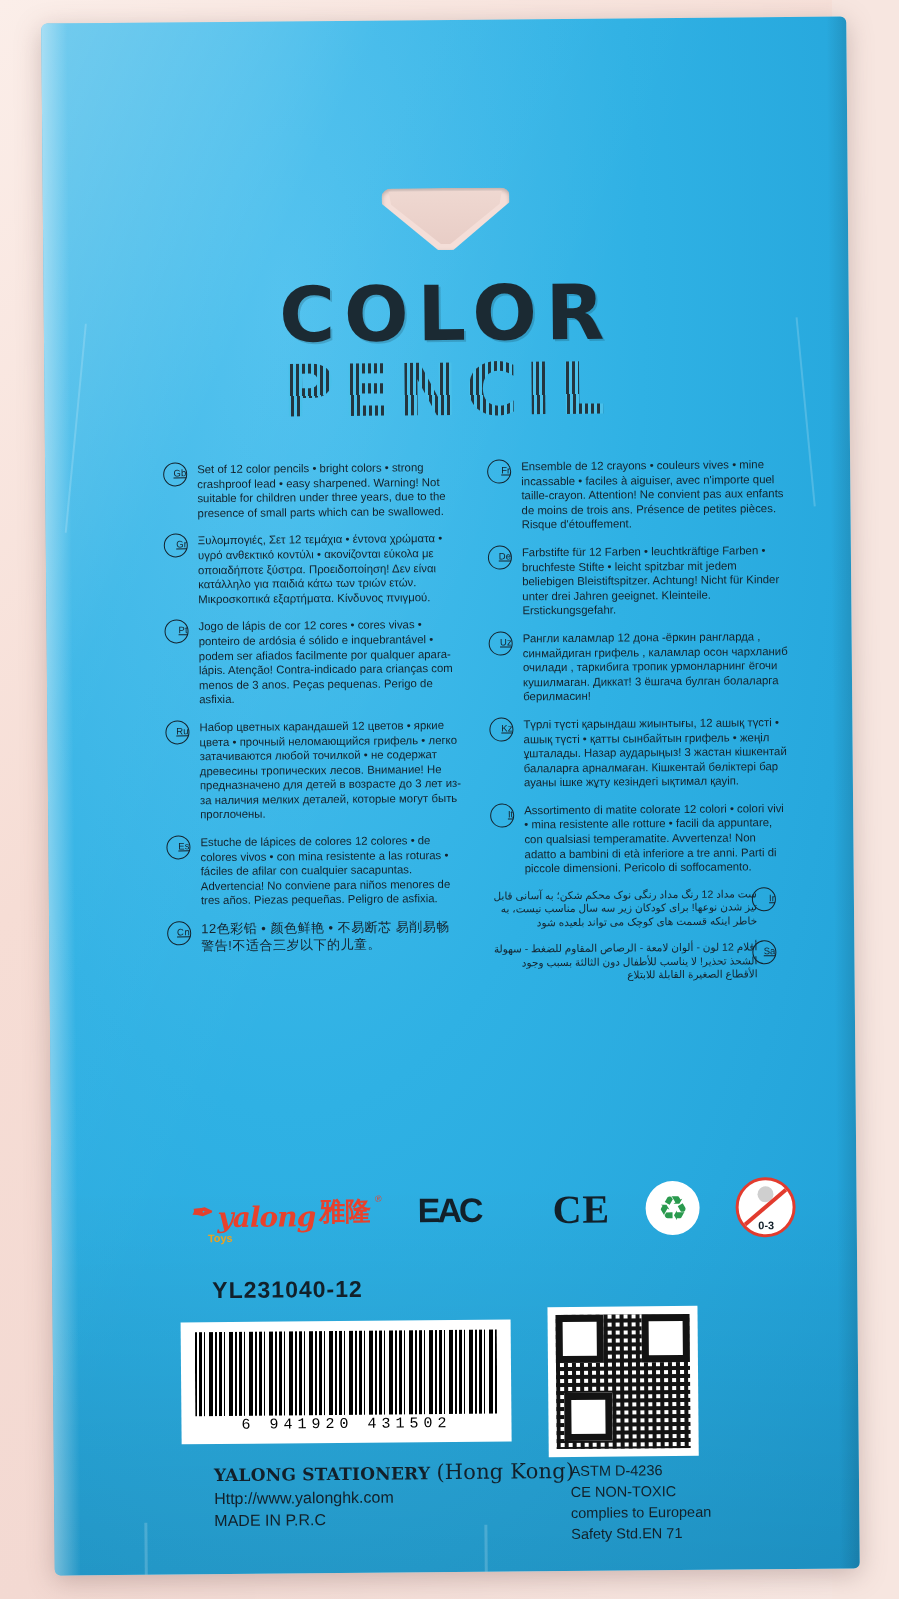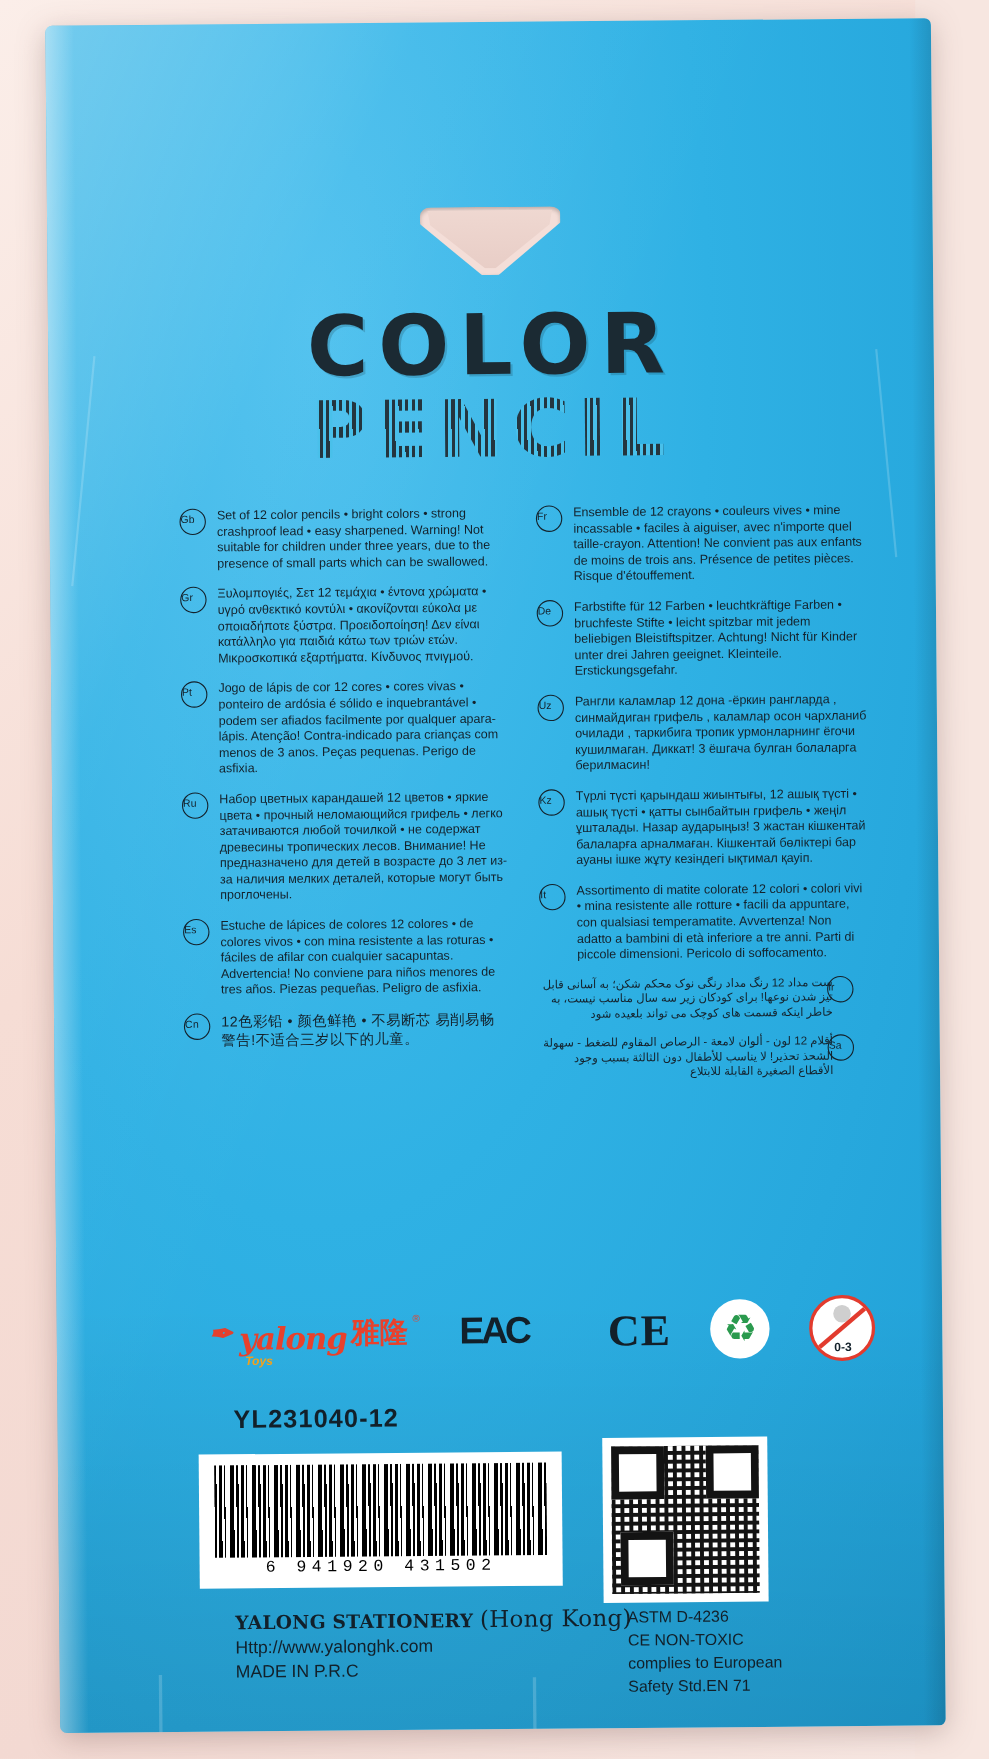--- a/index.html
+++ b/index.html
@@ -136,22 +136,23 @@
   .entry .lang {
     position: absolute;
     left: 0;
     top: 0;
     width: 22px;
     height: 22px;
     border: 1.3px solid #14222c;
     border-radius: 50%;
     font-size: 9.5px;
     line-height: 20px;
-    text-align: left;
+    text-align: right;
     font-weight: normal;
+    text-decoration: underline;
   }
   .entry.rtl {
     direction: rtl;
     text-align: right;
     padding-left: 0;
     padding-right: 34px;
     font-size: 10.5px;
   }
   .entry.rtl .lang {
     left: auto;
@@ -197,26 +198,25 @@
     color: #e8412c;
   }
   .yalong .tm {
     font-size: 9px;
     color: #e8412c;
     align-self: flex-start;
     margin-top: 4px;
   }
   .yalong .toys {
     position: absolute;
-    left: 31px;
+    left: 16px;
     bottom: -10px;
     font-size: 11px;
     font-weight: bold;
     color: #f2a11c;
-    font-style: italic;
   }
   .eac {
     font-family: "Liberation Sans", sans-serif;
     font-weight: bold;
     font-size: 34px;
     letter-spacing: -3px;
     color: #12202a;
   }
   .ce {
     font-family: Liberation Serif, serif;

